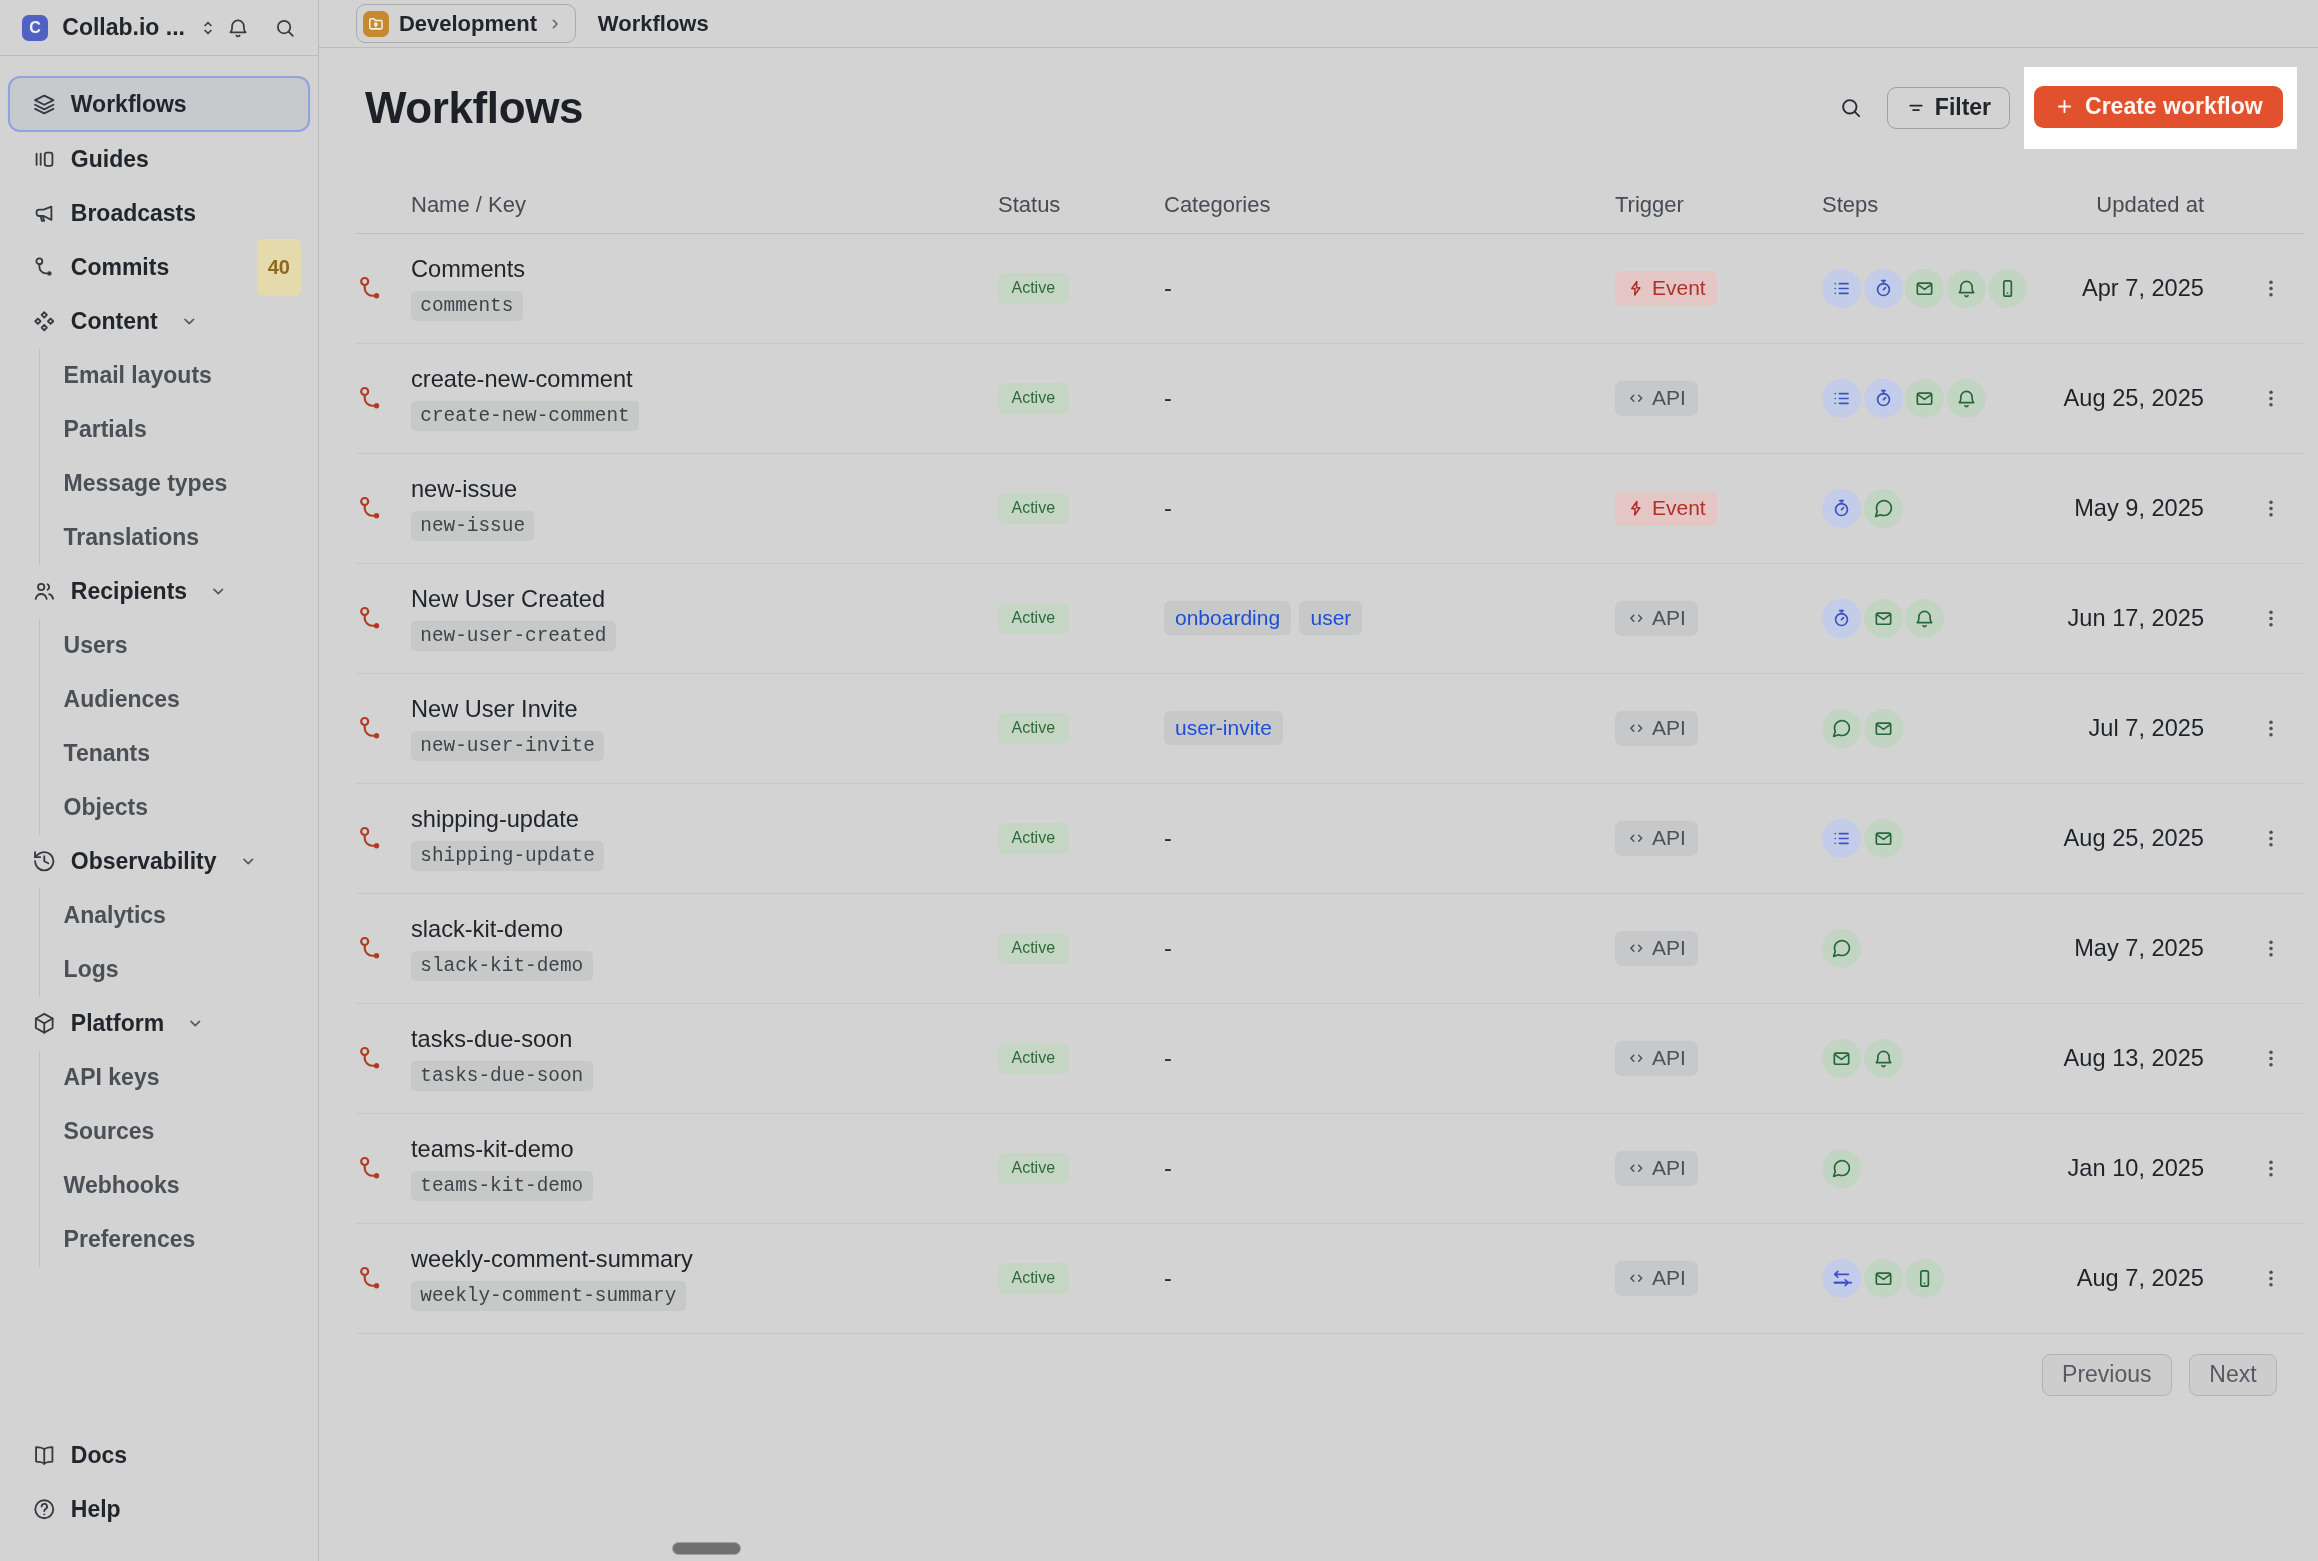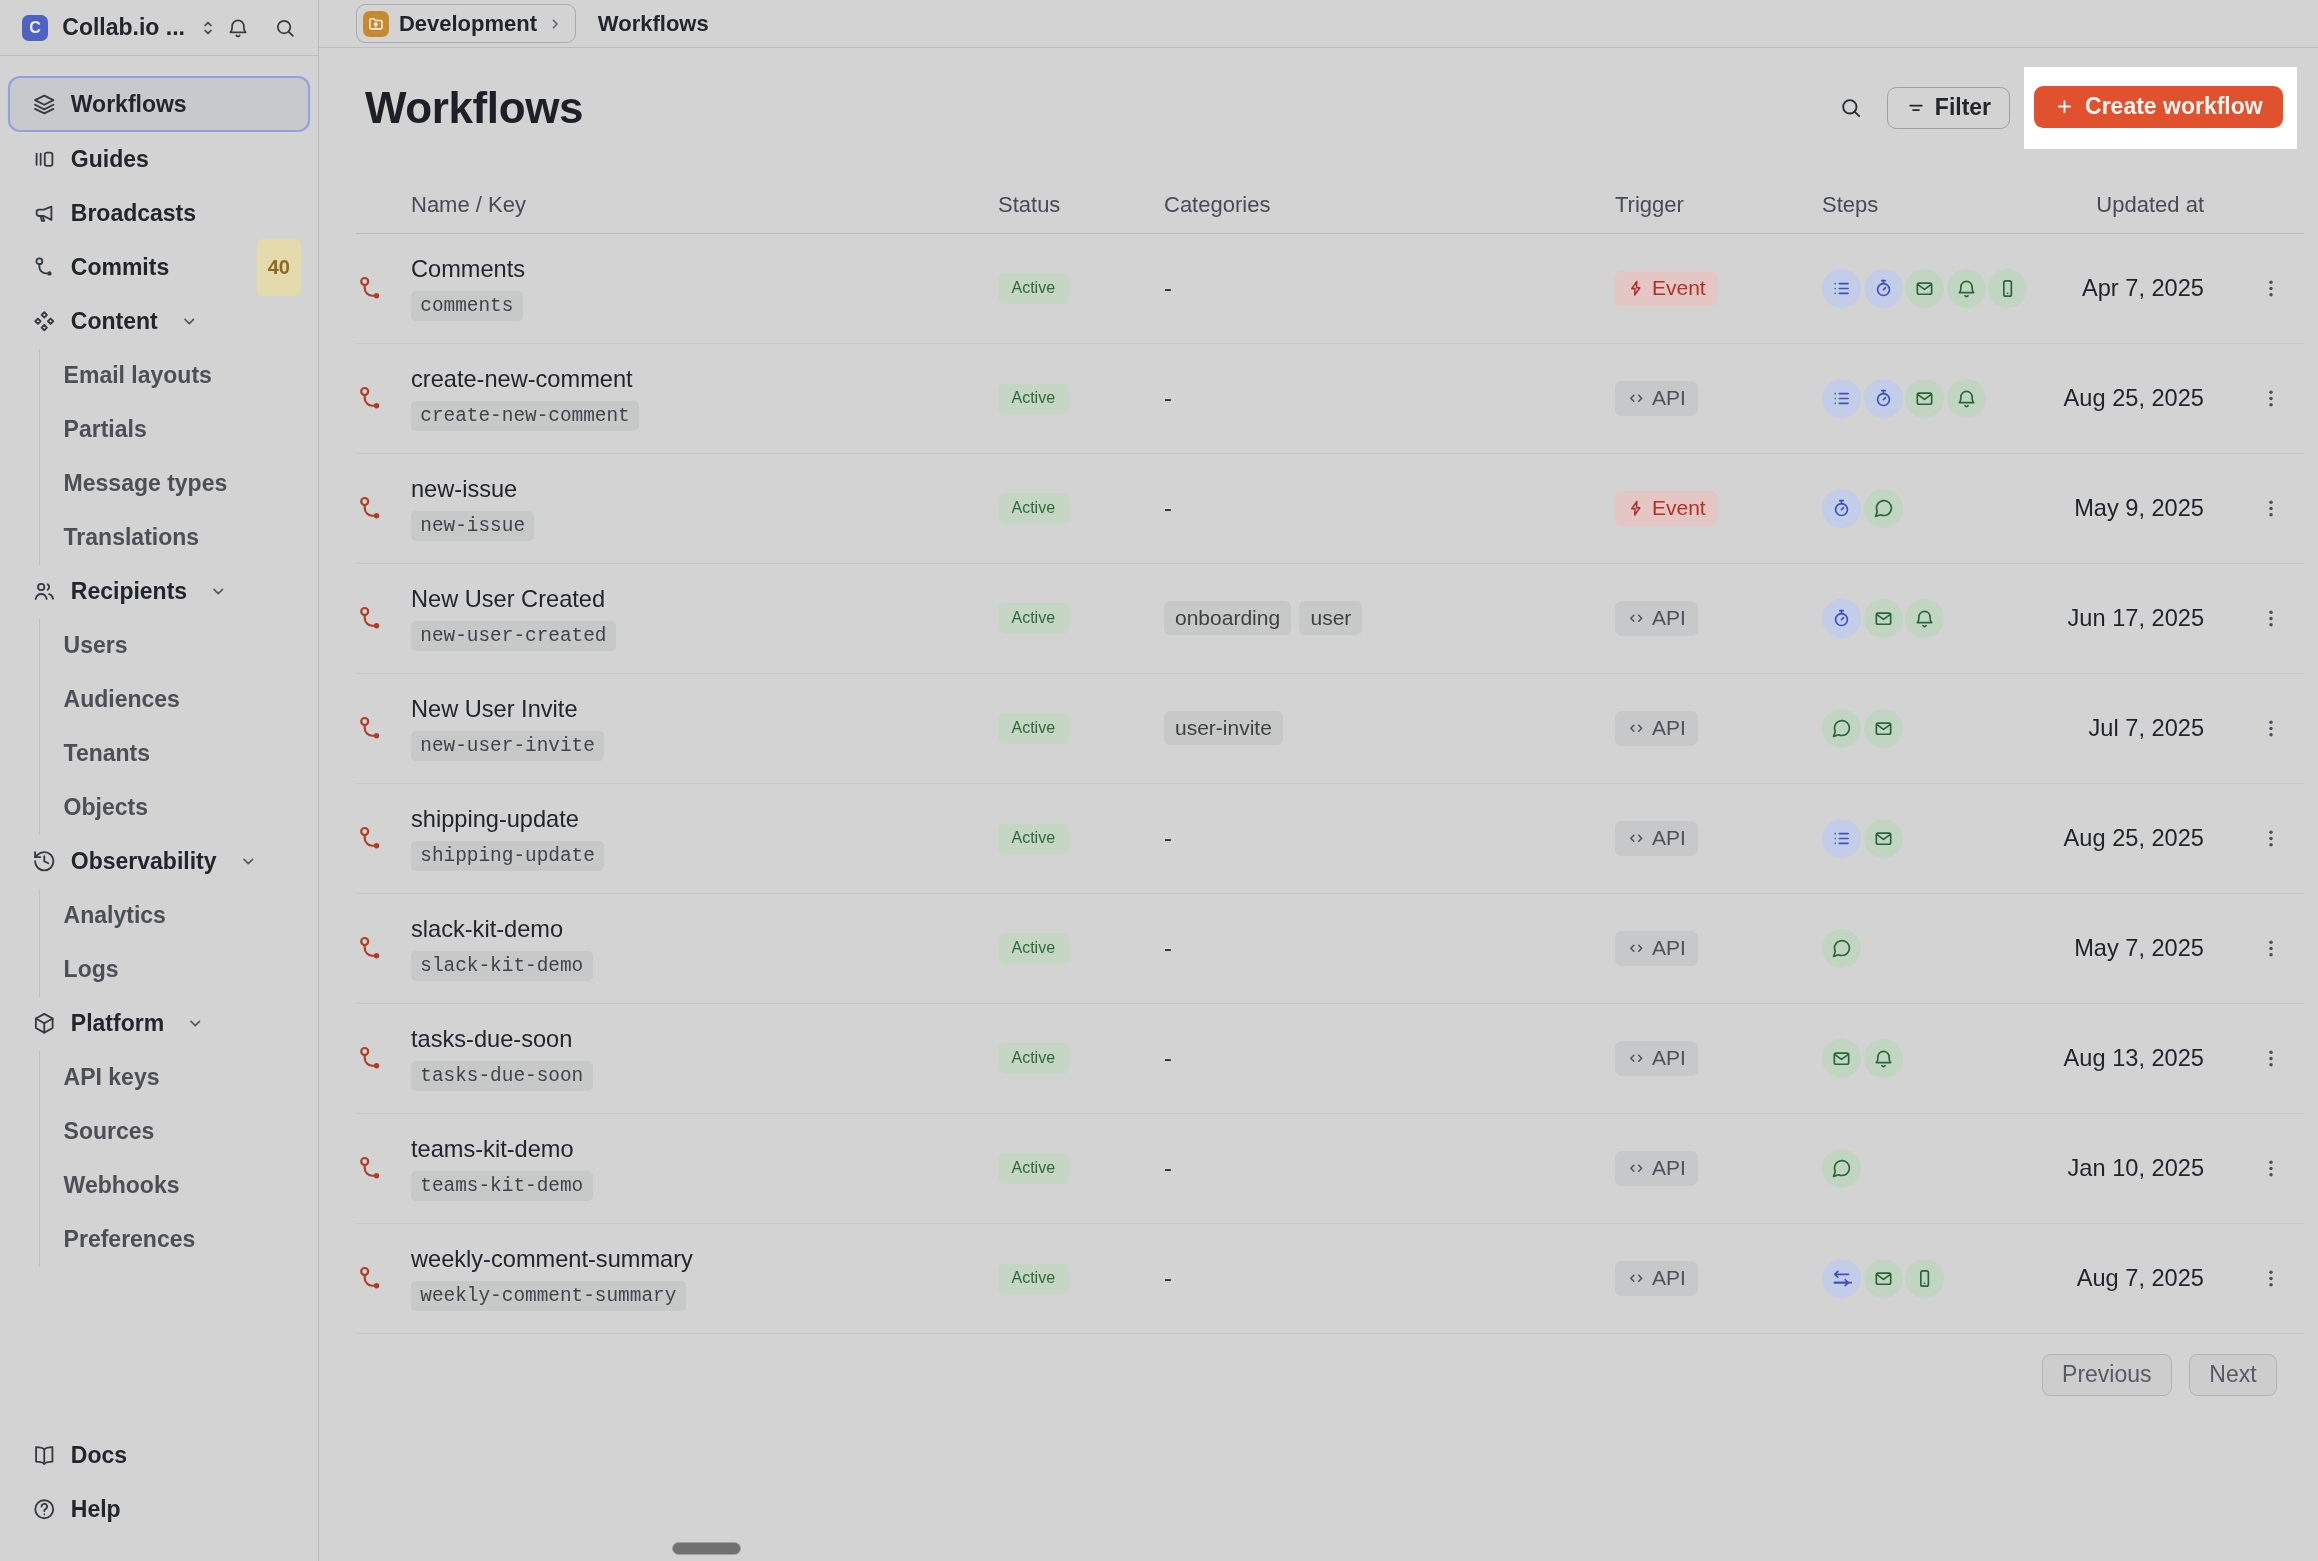--- a/index.html
+++ b/index.html
@@ -63,21 +63,21 @@
   .th.right { justify-content: flex-end; }
   .tr { height: 110px; border-bottom: 0.8px solid #c6c7c6; cursor: pointer; }
   .td { display: flex; align-items: center; min-width: 0; }
   .c-icon .row-ic { width: 29px; height: 29px; color: #b23b24; }
   .c-name { flex-direction: column; align-items: flex-start; gap: 7.6px; }
   .w-name { font-size: 23.6px; font-weight: 500; color: #21262c; }
   .w-key { font-family: "Liberation Mono", monospace; font-size: 19.4px; color: #3f444b; background: #c7c9c8; border-radius: 5px; padding: 4.2px 9.3px; }
   .badge-active { font-size: 16px; font-weight: 500; color: #2d6a39; background: #c6d6c5; padding: 6.7px 13.5px; border-radius: 6.7px; }
   .c-cat { gap: 8.4px; }
   .cat-empty { font-size: 23.6px; color: #2a2f36; }
-  .cat-badge { font-size: 21px; font-weight: 500; color: #404040; background: #c7c9c8; padding: 5px 11px; border-radius: 5.9px; white-space: nowrap; }
+  .cat-badge { font-size: 21px; font-weight: 500; color: #1d4ed8; background: #c7c9c8; padding: 5px 11px; border-radius: 5.9px; white-space: nowrap; }
   .trig { display: inline-flex; align-items: center; gap: 6.7px; font-size: 21px; font-weight: 500; padding: 5.9px 11.8px; border-radius: 6.7px; }
   .trig .ic { width: 18.5px; height: 18.5px; }
   .trig.event { background: #e4c6c4; color: #b13027; }
   .trig.api { background: #c7c8ca; color: #4d525a; }
   .c-steps { gap: 2.5px; }
   .chip { width: 39px; height: 39px; border-radius: 50%; display: inline-flex; align-items: center; justify-content: center; flex: none; }
   .chip .ic { width: 21px; height: 21px; }
   .chip.blue { background: #c3cce8; color: #3c50c1; }
   .chip.green { background: #c2d5c3; color: #26673a; }
   .c-date { justify-content: flex-end; font-size: 23.6px; font-weight: 500; color: #1f242a; white-space: nowrap; }

